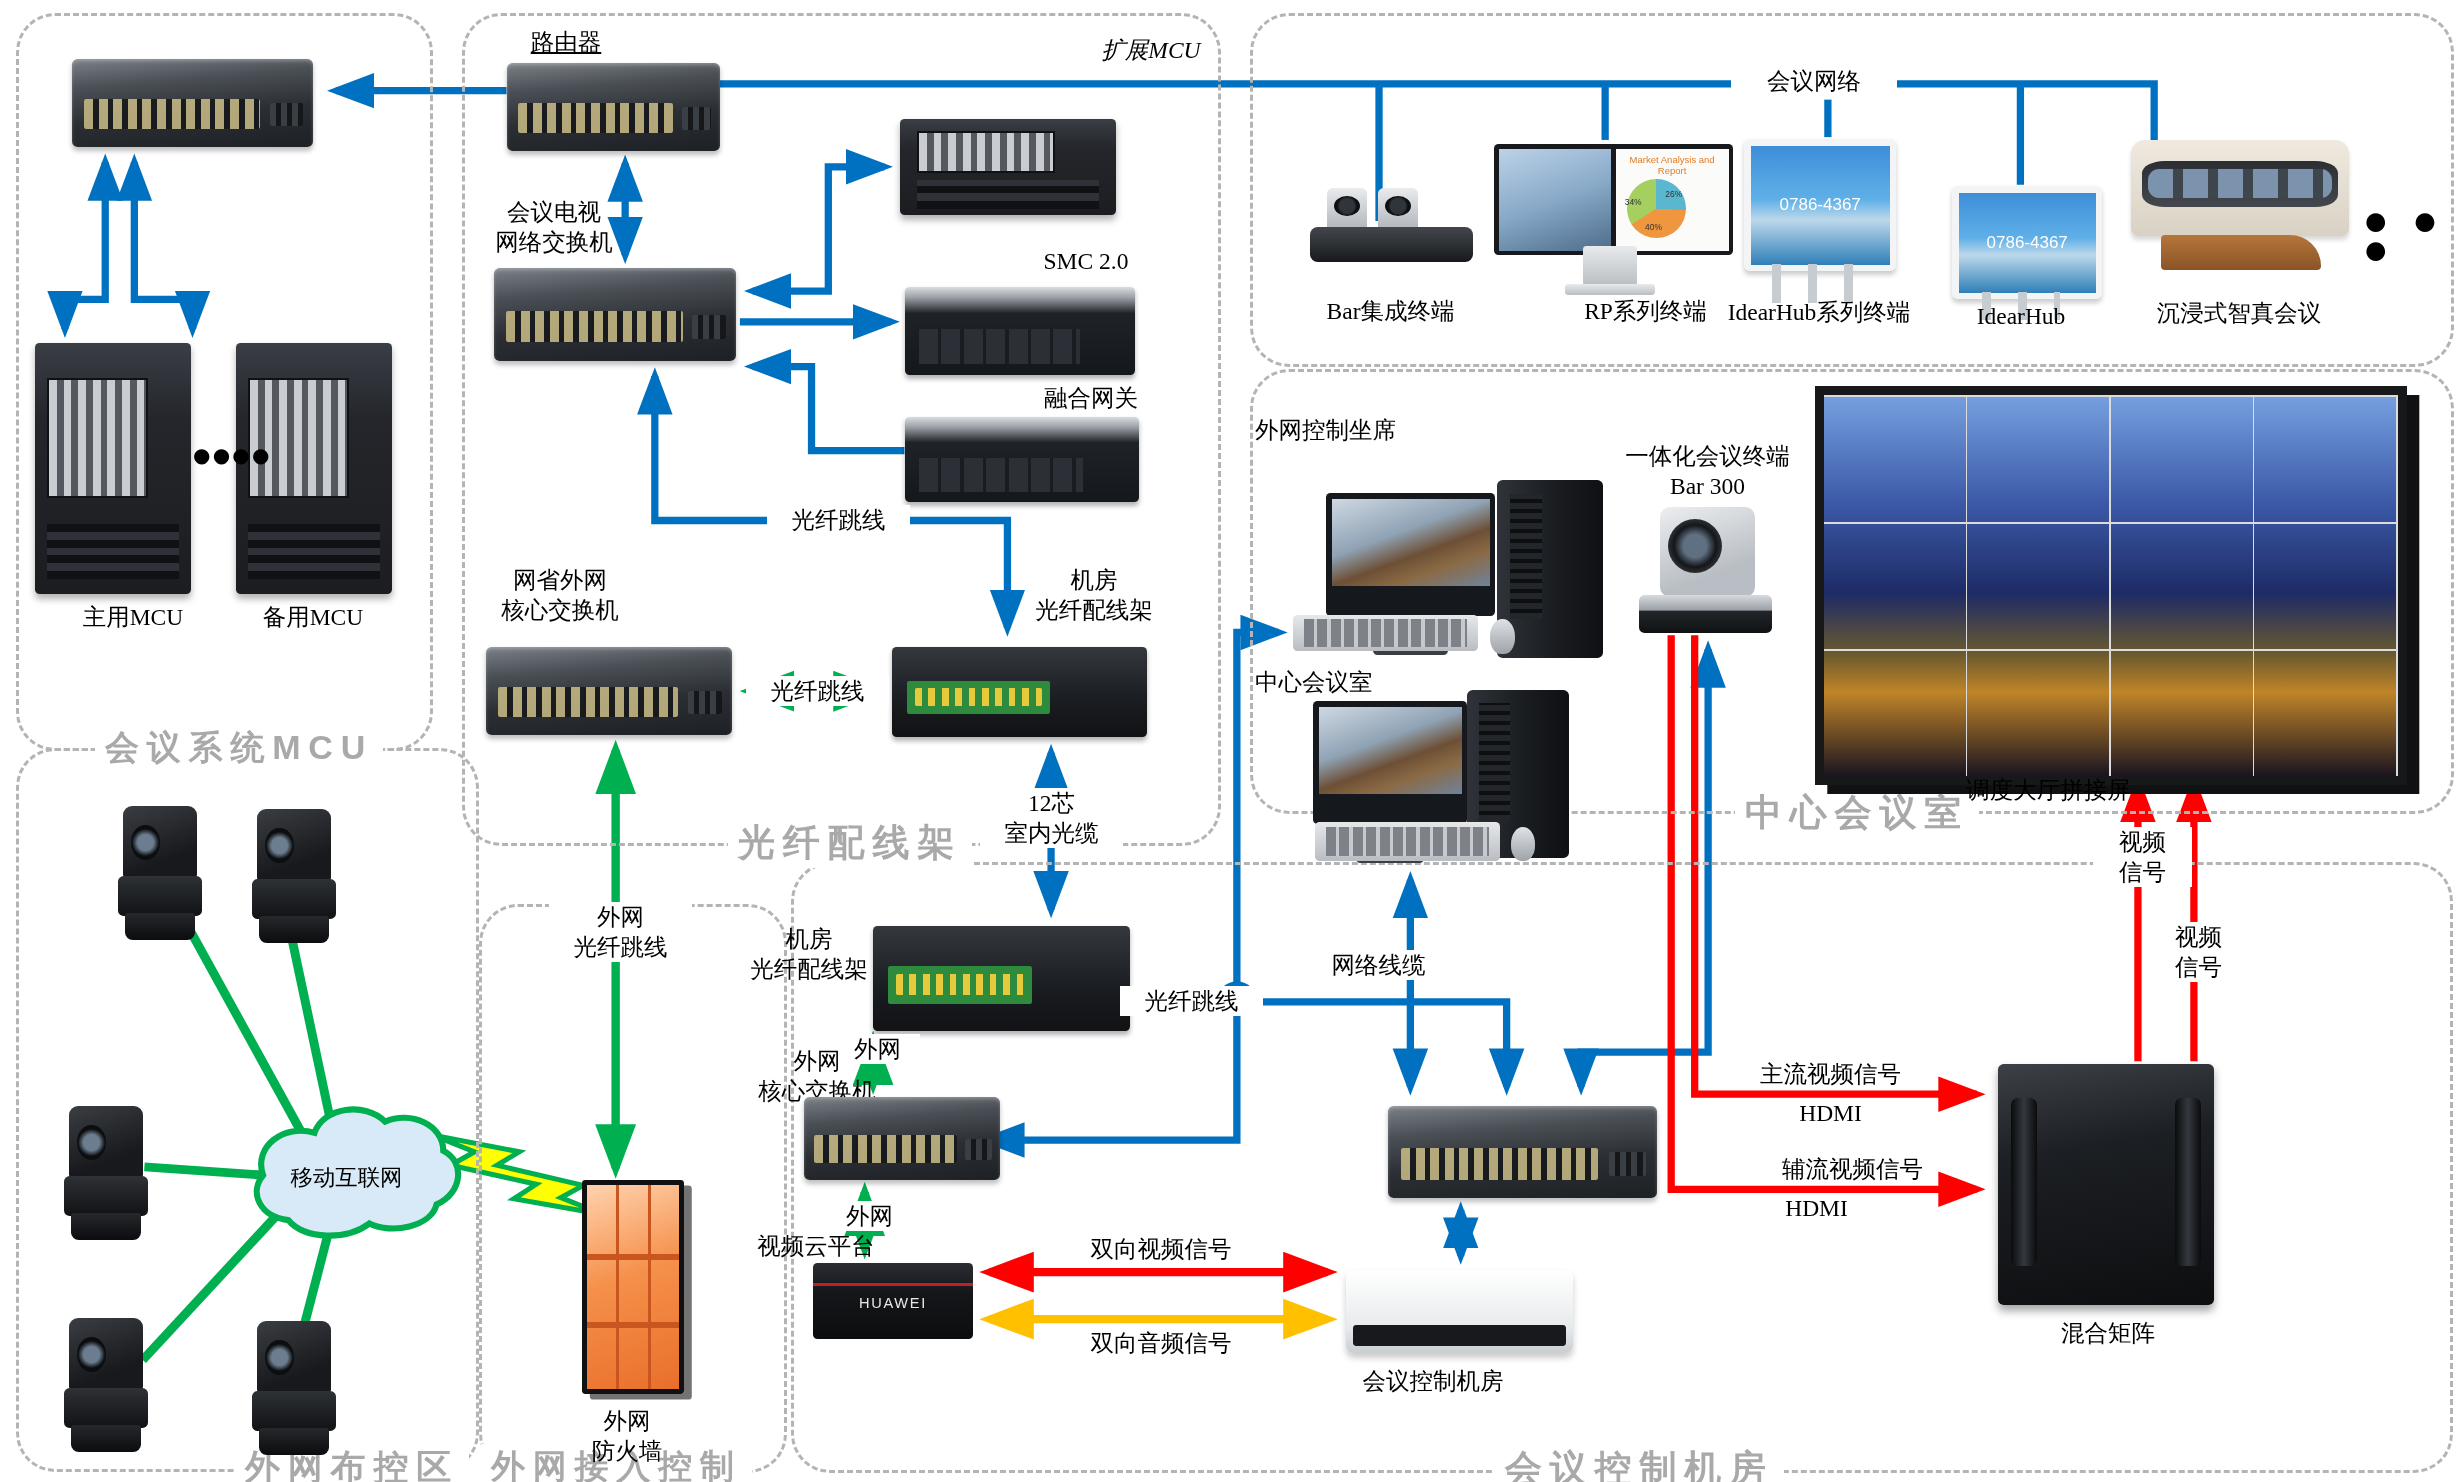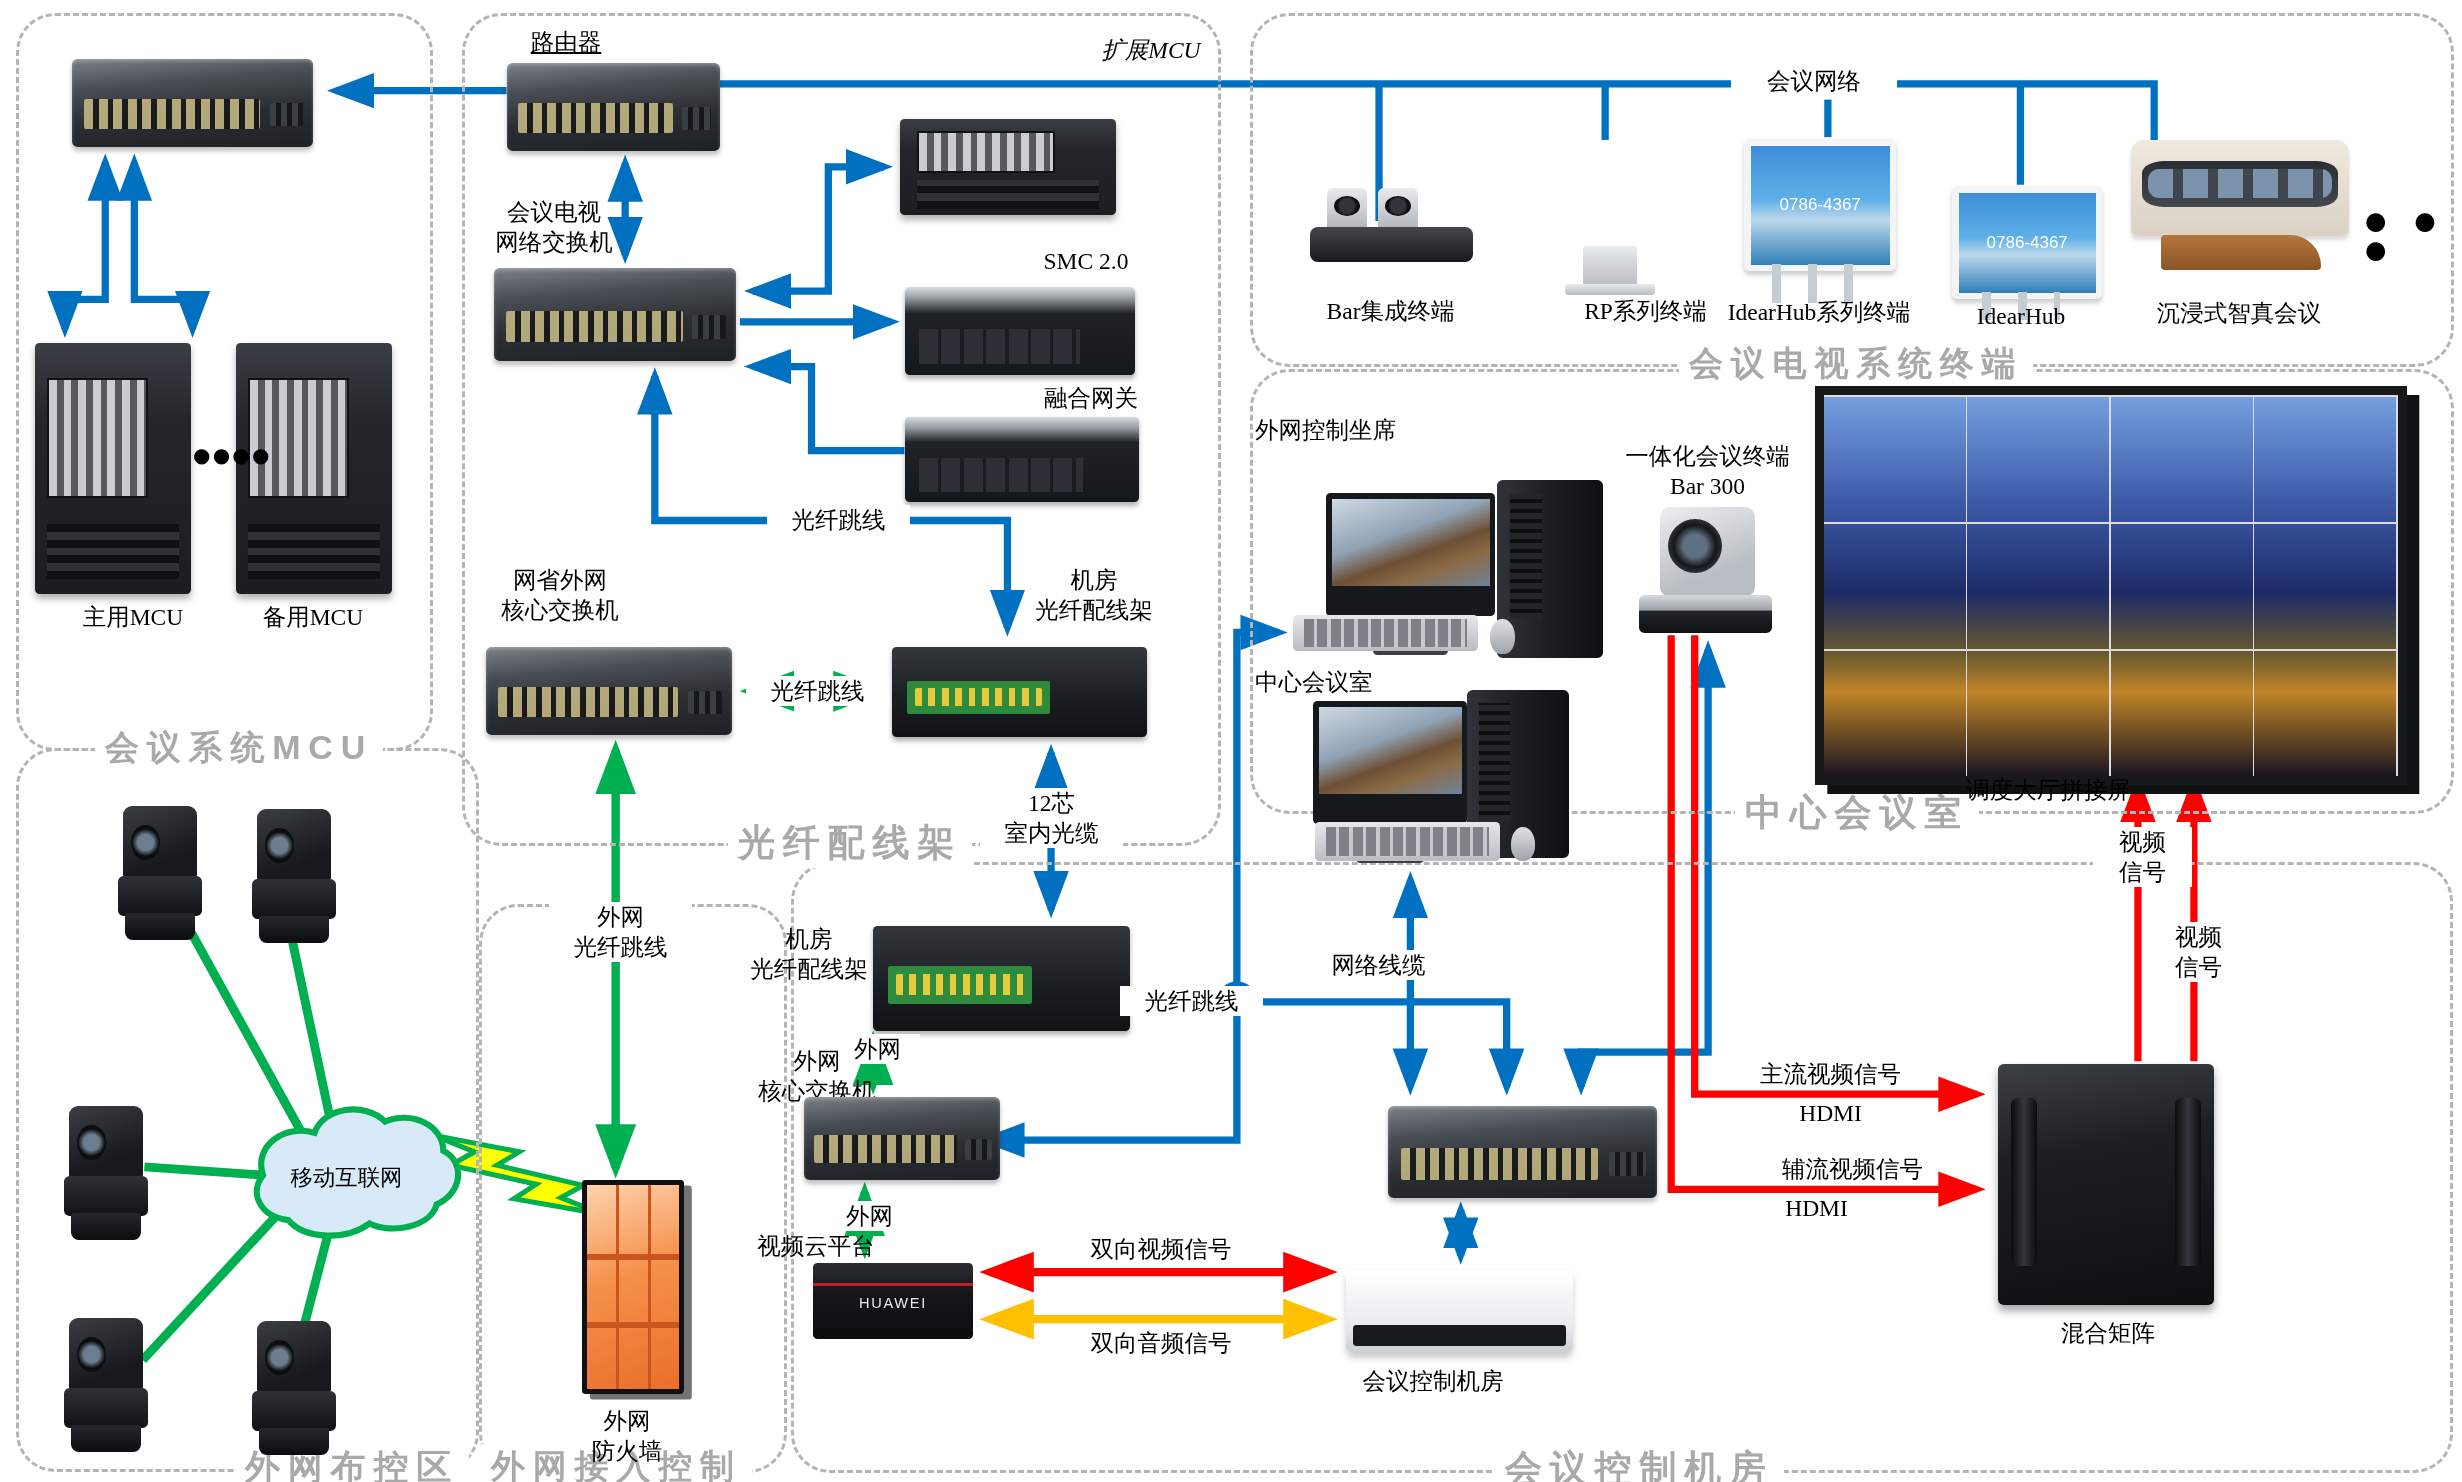--- a/index.html
+++ b/index.html
@@ -172,21 +172,20 @@
   <div class="zone" style="left:15.7px;top:13px;width:411px;height:732px;"></div>
   <div class="zone" style="left:462px;top:13px;width:753px;height:827px;"></div>
   <div class="zone" style="left:1250px;top:13px;width:1198px;height:348px;"></div>
   <div class="zone" style="left:1250px;top:369px;width:1198px;height:439px;"></div>
   <div class="zone" style="left:15.7px;top:748px;width:457px;height:718px;"></div>
   <div class="zone" style="left:479px;top:904px;width:302px;height:563px;"></div>
   <div class="zone" style="left:791px;top:862px;width:1656px;height:605px;"></div>
 
   <div class="zlabel" style="left:95px;top:725px;">会议系统MCU</div>
   <div class="zlabel" style="left:728px;top:818px;font-size:37px;">光纤配线架</div>
-  <div class="zlabel" style="left:1679px;top:341px;">会议电视系统终端</div>
   <div class="zlabel" style="left:1735px;top:788px;font-size:37px;">中心会议室</div>
   <div class="zlabel" style="left:235px;top:1444px;font-size:35px;">外网布控区</div>
   <div class="zlabel" style="left:481px;top:1444px;">外网接入控制</div>
   <div class="zlabel" style="left:1495px;top:1444px;font-size:37px;">会议控制机房</div>
 
   <div class="switch" style="left:72px;top:59px;width:241px;height:88px;"></div>
   <div class="chassis" style="left:35px;top:343px;width:156px;height:251px;">
     <div class="slats"></div>
     <div class="mods"></div>
   </div>
@@ -240,20 +239,30 @@
     <div>室内光缆</div>
   </div>
 
   <div class="lbl bg" style="left:1731px;top:66px;width:157px;">会议网络</div>
 
   <div class="barcam" style="left:1327px;top:188px;width:40px;height:44px;"></div>
   <div class="barcam" style="left:1378px;top:188px;width:40px;height:44px;"></div>
   <div class="soundbar" style="left:1310px;top:227px;width:163px;height:35px;"></div>
   <div class="lbl" style="left:1287px;top:296px;width:207px;">Bar集成终端</div>
 
+  <div class="rpscreens" style="left:1494px;top:144px;width:230px;height:102px;">
+    <div class="s1"></div>
+    <div class="s2">
+      <div class="rptitle">Market Analysis and Report</div>
+      <div class="pie"></div>
+      <span class="pct" style="left:8%;top:48%;">34%</span>
+      <span class="pct" style="left:44%;top:40%;">26%</span>
+      <span class="pct" style="left:26%;top:72%;">40%</span>
+    </div>
+  </div>
   <div class="ped" style="left:1583px;top:246px;width:54px;height:40px;"></div>
   <div class="ped" style="left:1565px;top:284px;width:90px;height:11.2px;"></div>
   <div class="lbl" style="left:1539px;top:296px;width:213px;">RP系列终端</div>
 
   <div class="bigscreen" style="left:1744px;top:139px;width:139px;height:119px;">
     <div class="scr">
         <span>0786-4367</span>
       </div>
   </div>
   <div class="legs" style="left:1772px;top:264px;width:84px;height:39px;"></div>

